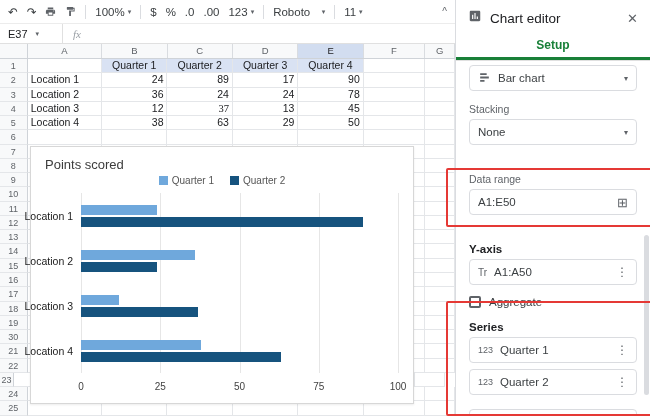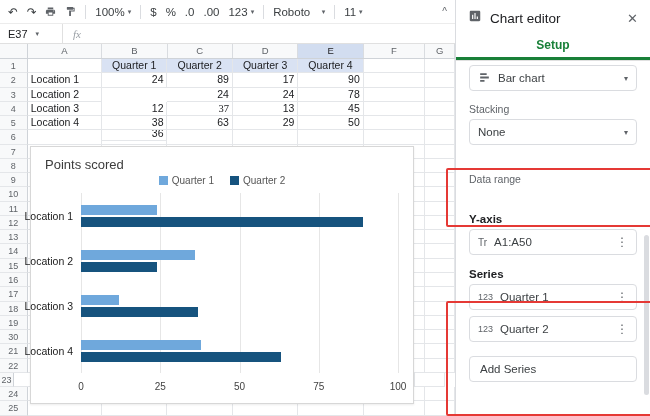--- a/index.html
+++ b/index.html
@@ -171,21 +171,21 @@
           <div class="cell num" style="width: 66px;">24</div>
           <div class="cell num" style="width: 66px;">89</div>
           <div class="cell num" style="width: 66px;">17</div>
           <div class="cell num" style="width: 66px;">90</div>
           <div class="cell" style="width: 62px;"></div>
           <div class="cell" style="width: 30px;"></div>
         </div>
         <div class="grid-row">
           <div class="row-h" style="width: 28px;">3</div>
           <div class="cell" style="width: 75px;">Location 2</div>
-          <div class="cell num" style="width: 66px; margin-top: 39px;">36</div>
+          <div class="cell num" style="width: 66px;">36</div>
           <div class="cell num" style="width: 66px;">24</div>
           <div class="cell num" style="width: 66px;">24</div>
           <div class="cell num" style="width: 66px;">78</div>
           <div class="cell" style="width: 62px;"></div>
           <div class="cell" style="width: 30px;"></div>
         </div>
         <div class="grid-row">
           <div class="row-h" style="width: 28px;">4</div>
           <div class="cell" style="width: 75px;">Location 3</div>
           <div class="cell num" style="width: 66px;">12</div>
@@ -477,28 +477,36 @@
         <span class="caret">▾</span>
       </div>
 
       <div class="field-label mt12">Stacking</div>
       <div class="select">
         <span>None</span>
         <span class="caret">▾</span>
       </div>
 
       <div class="field-label mt14" id="dr-label">Data range</div>
+      <div class="input-box" id="dr-input">
+        <span>A1:E50</span>
+        <span class="grid-icon">⊞</span>
+      </div>
 
       <div class="bold-label mt14">Y-axis</div>
       <div class="chip">
         <span class="tt-icon">Tr</span>
         <span>A1:A50</span>
         <span class="kebab">⋮</span>
       </div>
 
+      <div class="agg-row">
+        <span class="checkbox"></span>
+        <span>Aggregate</span>
+      </div>
 
       <div class="bold-label mt13" id="series-label">Series</div>
       <div class="chip">
         <span class="num-icon">123</span>
         <span>Quarter 1</span>
         <span class="kebab">⋮</span>
       </div>
       <div class="chip row2" id="series-row-2">
         <span class="num-icon">123</span>
         <span>Quarter 2</span>

